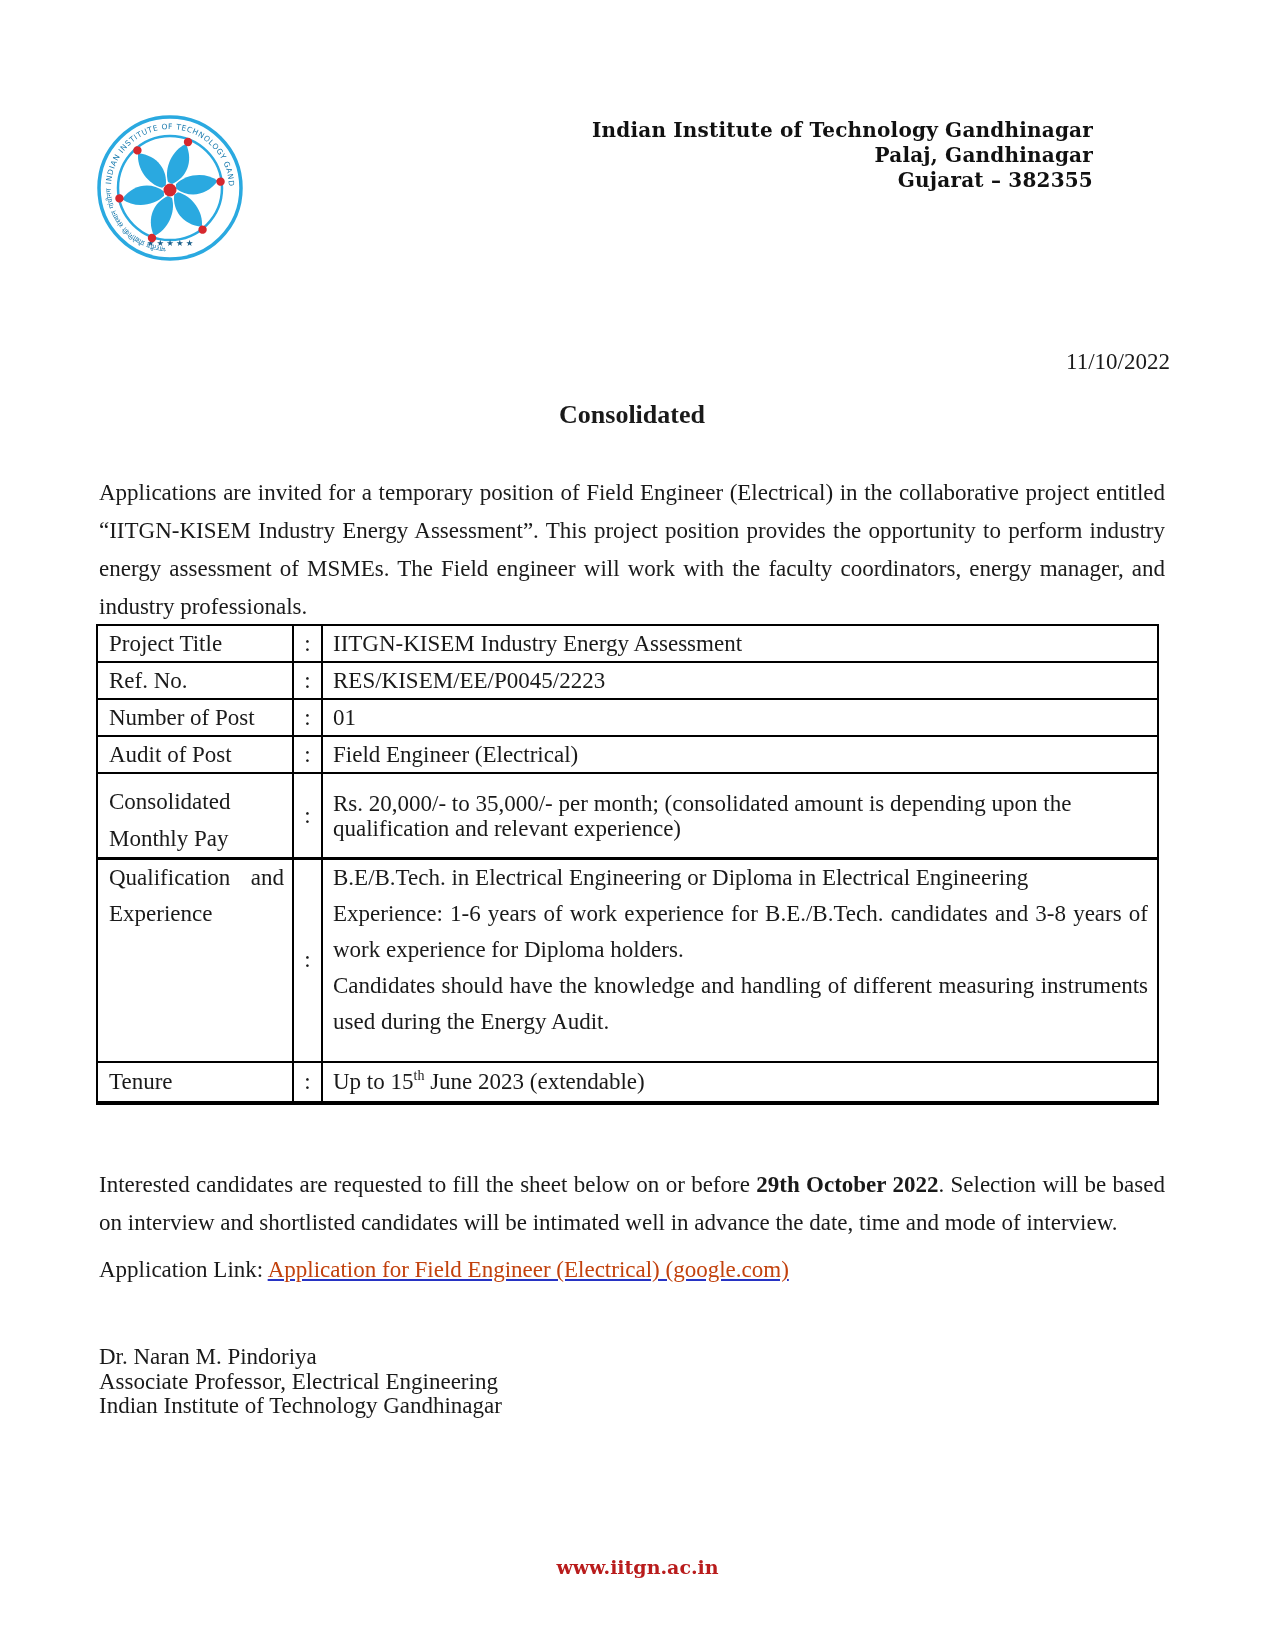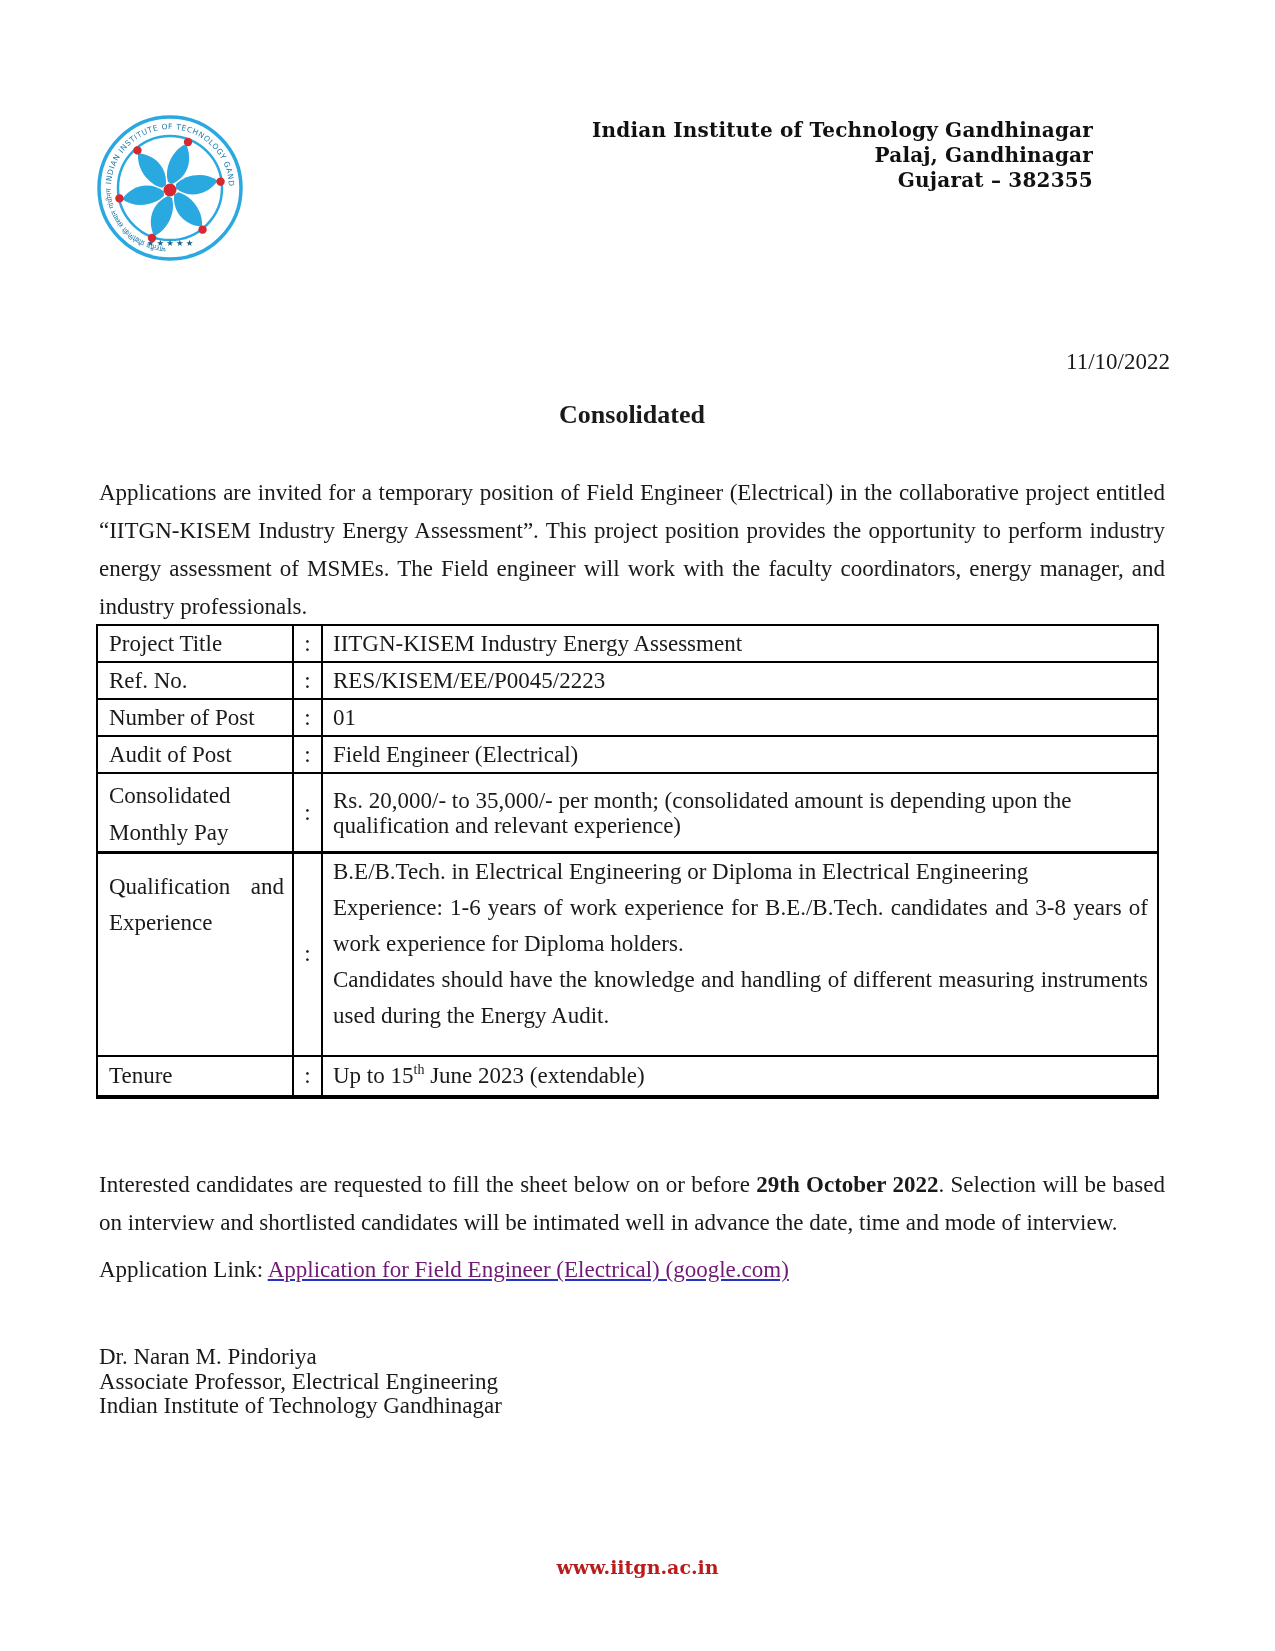--- a/index.html
+++ b/index.html
@@ -54,43 +54,43 @@
     overflow:hidden;
   }
   .doc-table td.c-label{padding-left:11px;padding-right:8px;}
   .doc-table td.c-colon{text-align:center;padding:0;}
   tr.r-s{height:37px;}
   tr.r-pay{height:75px;}
   tr.r-qual{height:203px;}
   tr.r-tenure{height:41px;}
   tr.r-qual td{border-top-width:3px;}
   tr.r-pay td.c-label{
-    vertical-align:top;padding-top:3px;line-height:37px;
+    vertical-align:top;padding-top:9px;line-height:37px;
   }
   tr.r-pay td.c-value{line-height:25px;text-align:left;}
   tr.r-qual td.c-label{
-    vertical-align:top;padding-top:15px;line-height:36px;
+    vertical-align:top;line-height:36px;
     text-align:justify;
   }
   tr.r-qual td.c-value{vertical-align:top;}
   tr.r-qual td.c-value p{
     margin:0;line-height:36px;text-align:justify;
   }
   sup.ord{font-size:14px;line-height:0;vertical-align:super;}
   
   .closing{
     position:absolute;top:1143px;left:99px;width:1066px;
     font-size:23px;line-height:38px;text-align:justify;
   }
   .app-link-line{
     position:absolute;top:1257px;left:99px;width:1066px;
     font-size:23px;
   }
   .app-link-line a{
-    color:#701a75;text-decoration:underline;
+    color:#c2410c;text-decoration:underline;
     text-decoration-color:#2733c4;
   }
   .signature{
     position:absolute;top:1345px;left:99px;
     font-size:23px;line-height:24.5px;
   }
   .footer{
     position:absolute;top:1556px;left:0;width:1275px;
     text-align:center;
     font-family:"DejaVu Serif", serif;

